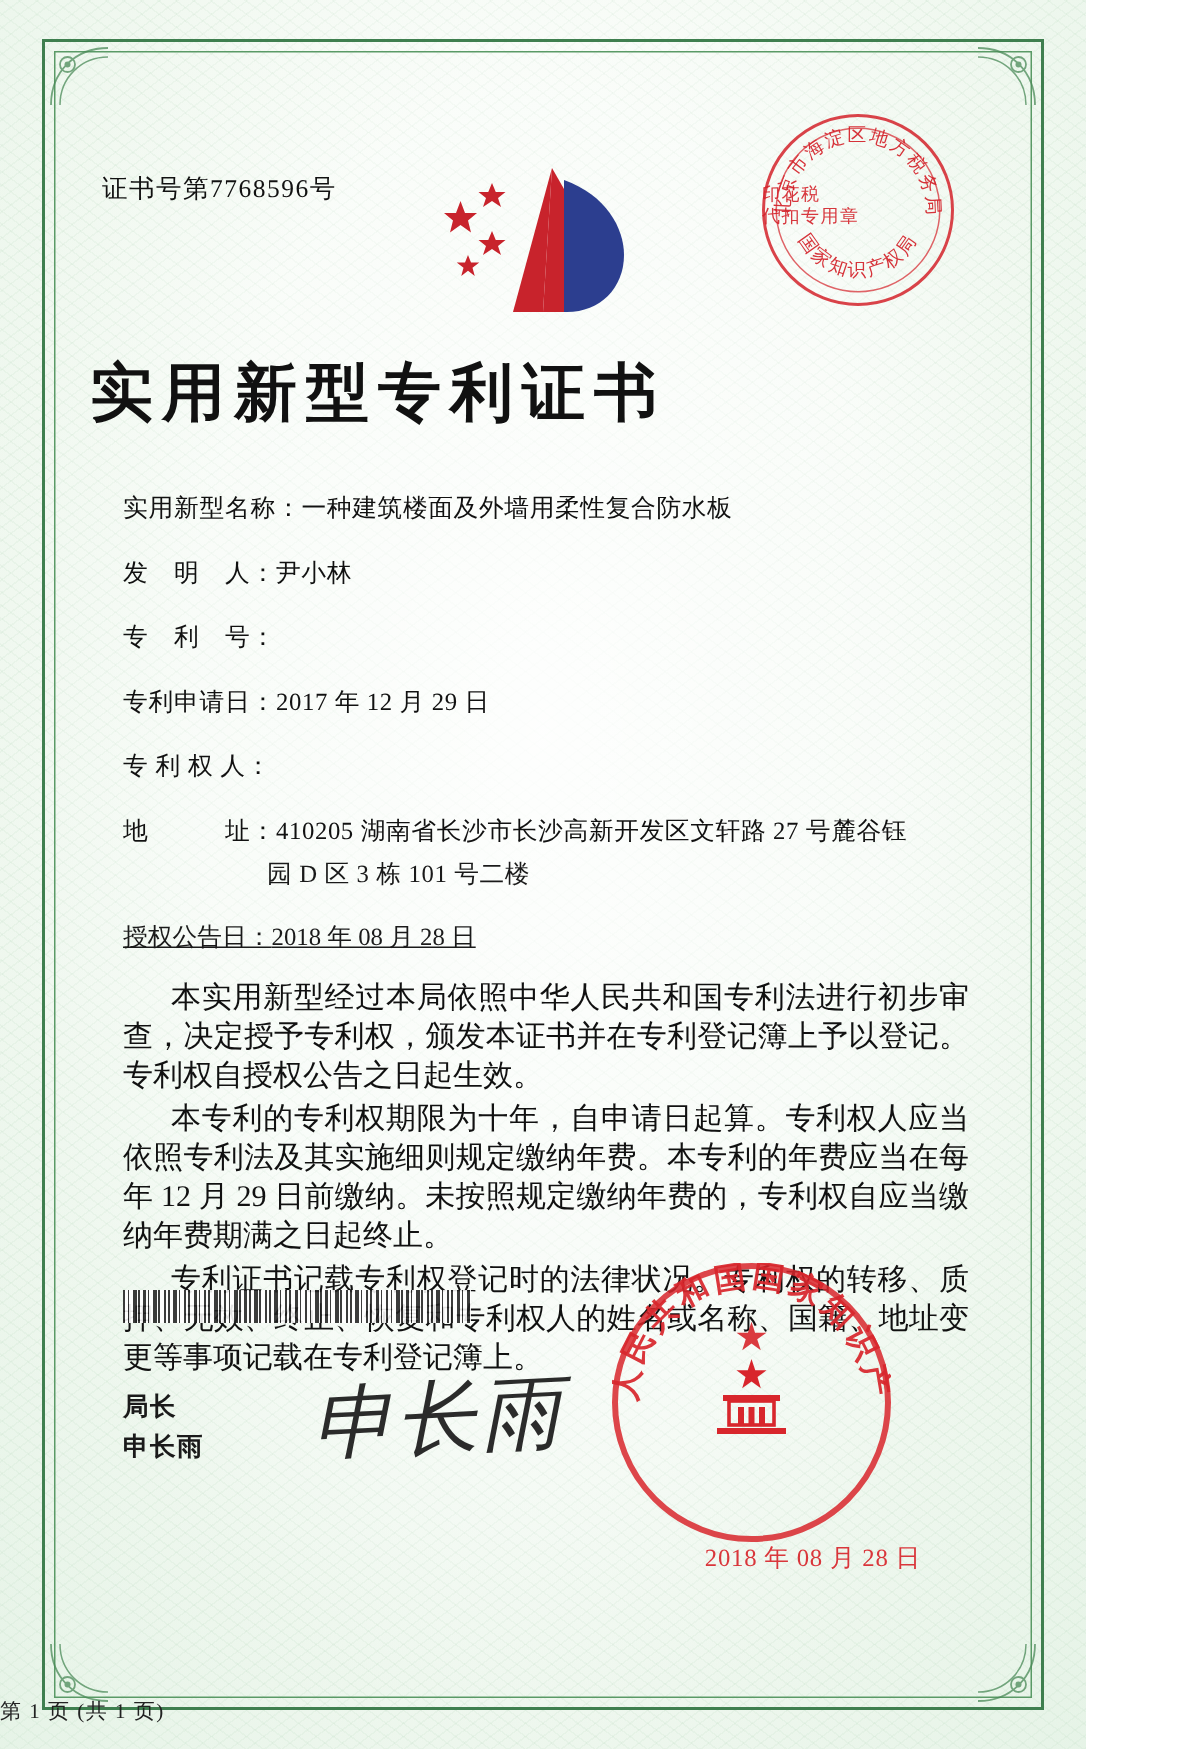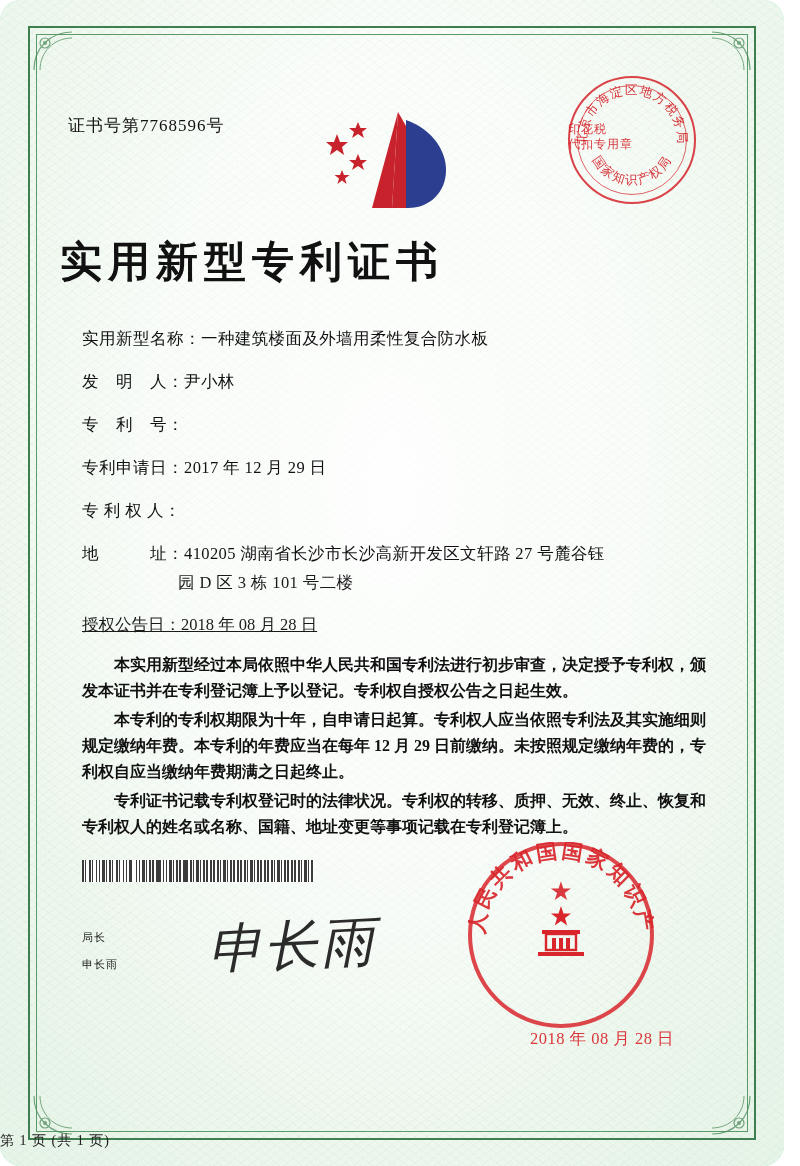--- a/index.html
+++ b/index.html
@@ -10,25 +10,24 @@
   body {
     width: 800px;
     height: 1166px;
     font-family: "Liberation Serif", serif;
     color: #1a1a1a;
     overflow: hidden;
   }
 
   .page {
     position: relative;
-    width: 784px;
+    width: 724px;
     height: 1166px;
     background: #86efac;
     overflow: hidden;
-    border-radius: 21px;
   }
 
   
   .bg-wash {
     position: absolute;
     inset: 0;
     background:
       radial-gradient(ellipse at 50% 42%, rgba(255,255,255,0.9) 0%, rgba(255,255,255,0.55) 45%, rgba(236,246,236,0.35) 70%, rgba(222,240,224,0.5) 100%),
       repeating-linear-gradient(37deg, rgba(120,180,130,0.10) 0px, rgba(120,180,130,0.10) 1px, rgba(255,255,255,0) 1px, rgba(255,255,255,0) 7px),
       repeating-linear-gradient(-37deg, rgba(120,180,130,0.10) 0px, rgba(120,180,130,0.10) 1px, rgba(255,255,255,0) 1px, rgba(255,255,255,0) 7px),
@@ -178,25 +177,24 @@
     text-decoration: underline;
   }
   .grant-left { flex: 0 0 370px; }
   .grant-right { flex: 1 1 auto; }
 
   .paras {
     position: absolute;
     left: 22px;
     right: 18px;
     top: 600px;
-    font-size: 16px;
+    font-size: 20px;
     line-height: 26px;
     text-align: justify;
     color: #111;
-    font-weight: bold;
   }
   .paras p {
     margin: 0 0 3px 0;
     text-indent: 32px;
   }
 
   .barcode {
     position: absolute;
     left: 22px;
     top: 808px;
@@ -207,23 +205,24 @@
       #222 3px, #222 4px, #fff 4px, #fff 6.5px,
       #222 6.5px, #222 9px, #fff 9px, #fff 10px,
       #222 10px, #222 11px, #fff 11px, #fff 13.5px);
     opacity: 0.88;
   }
 
   .director {
     position: absolute;
     left: 22px;
     top: 872px;
-    font-size: 11px;
+    font-size: 17px;
     line-height: 27px;
     letter-spacing: 1px;
+    font-weight: bold;
   }
   .signature {
     position: absolute;
     left: 148px;
     top: 858px;
     font-size: 54px;
     font-family: "DejaVu Serif", serif;
     font-style: italic;
     color: #1a1a1a;
     letter-spacing: 2px;

